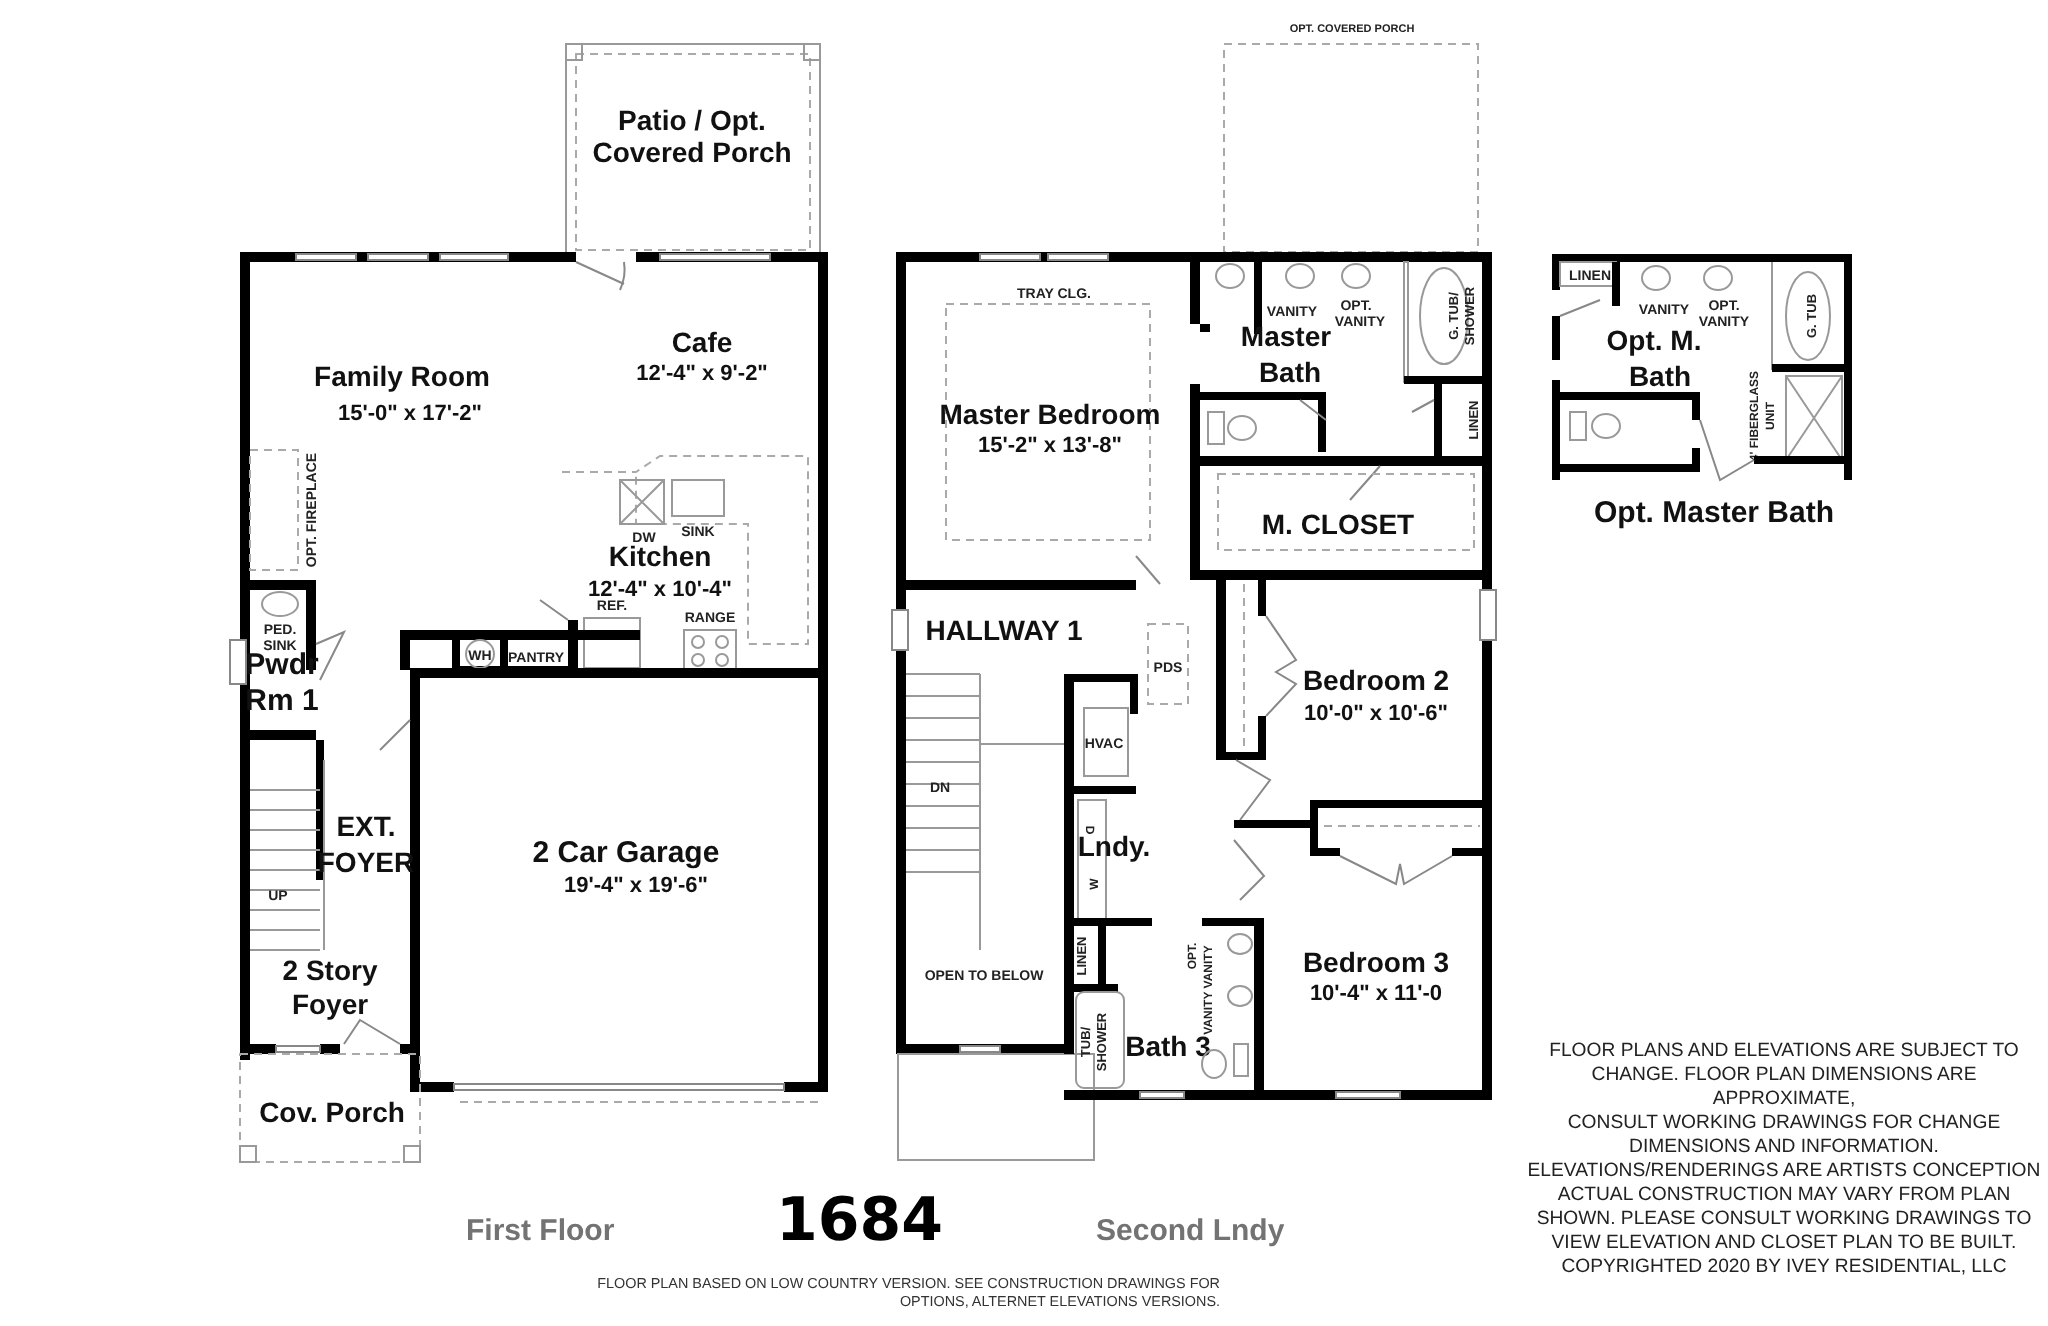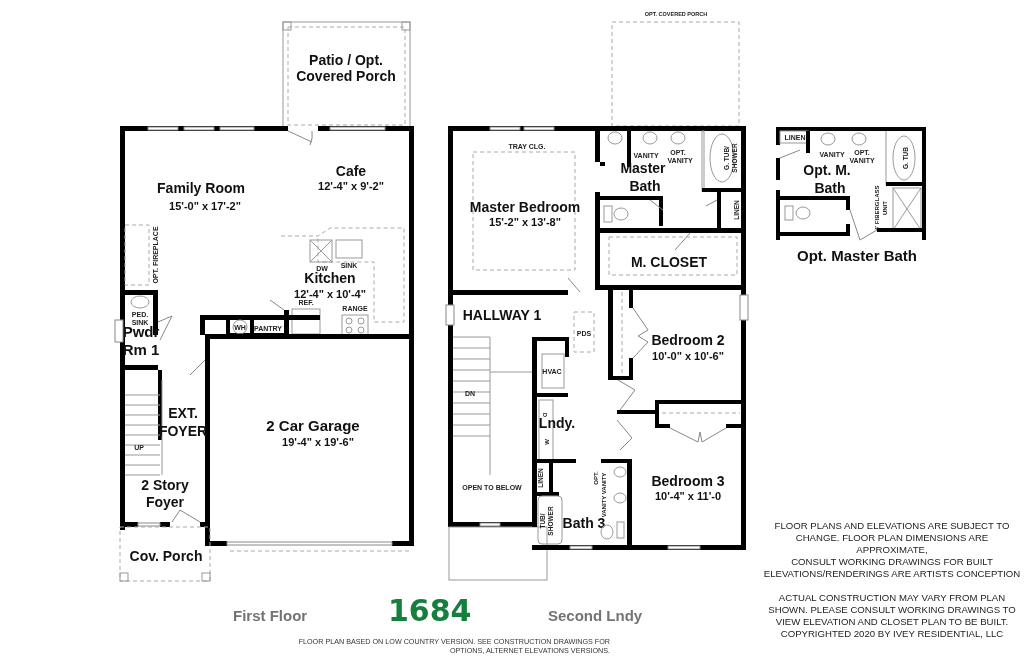--- a/index.html
+++ b/index.html
@@ -7,21 +7,21 @@
   svg { position: absolute; left: 0; top: 0; }
   .wall { fill: #000; }
   .thin { stroke: #999; stroke-width: 1; fill: none; }
   .dash { stroke: #aaa; stroke-width: 1; fill: none; stroke-dasharray: 4 3; }
   .win { fill: #fff; stroke: #888; stroke-width: 1; }
   .door { stroke: #888; stroke-width: 1; fill: none; }
   .room { font-family: "Liberation Sans", sans-serif; font-weight: bold; fill: #111; text-anchor: middle; }
   .lbl { font-family: "Liberation Sans", sans-serif; font-weight: bold; fill: #222; text-anchor: middle; }
   .note { position: absolute; font-family: "Liberation Sans", sans-serif; font-size: 9.6px; line-height: 12px; text-align: center; color: #222; }
   .floor-label { position: absolute; font-family: "Liberation Sans", sans-serif; font-weight: bold; font-size: 15px; color: #737373; }
-  .sqft { position: absolute; font-family: "DejaVu Sans", sans-serif; font-weight: bold; font-size: 30px; color: #15803d; }
+  .sqft { position: absolute; font-family: "DejaVu Sans", sans-serif; font-weight: bold; font-size: 30px; color: #000000; }
   .footer { position: absolute; font-family: "Liberation Sans", sans-serif; font-size: 7.2px; line-height: 9px; text-align: right; color: #333; }
 </style>
 </head>
 <body>
 
 <svg width="1024" height="663" viewBox="0 0 1024 663">
 
   <g>
 
     <rect x="283" y="22" width="127" height="105" class="thin"></rect>
@@ -299,21 +299,22 @@
 <div class="floor-label" style="left:548px; top:607px;">Second Lndy</div>
 
 <div class="footer" style="left:250px; top:637px; width:360px;">
   <div>FLOOR PLAN BASED ON LOW COUNTRY VERSION. SEE CONSTRUCTION DRAWINGS FOR</div>
   <div>OPTIONS, ALTERNET ELEVATIONS VERSIONS.</div>
 </div>
 
 <div class="note" style="left:760px; top:520px; width:264px;">
   <div>FLOOR PLANS AND ELEVATIONS ARE SUBJECT TO</div>
   <div>CHANGE. FLOOR PLAN DIMENSIONS ARE APPROXIMATE,</div>
-  <div>CONSULT WORKING DRAWINGS FOR BUILT</div>
+  <div>CONSULT WORKING DRAWINGS FOR CHANGE</div>
+  <div>DIMENSIONS AND INFORMATION.</div>
   <div>ELEVATIONS/RENDERINGS ARE ARTISTS CONCEPTION</div>
 </div>
 <div class="note" style="left:760px; top:592px; width:264px;">
   <div>ACTUAL CONSTRUCTION MAY VARY FROM PLAN</div>
   <div>SHOWN. PLEASE CONSULT WORKING DRAWINGS TO</div>
   <div>VIEW ELEVATION AND CLOSET PLAN TO BE BUILT.</div>
   <div>COPYRIGHTED 2020 BY IVEY RESIDENTIAL, LLC</div>
 </div>
 
 </body></html>

